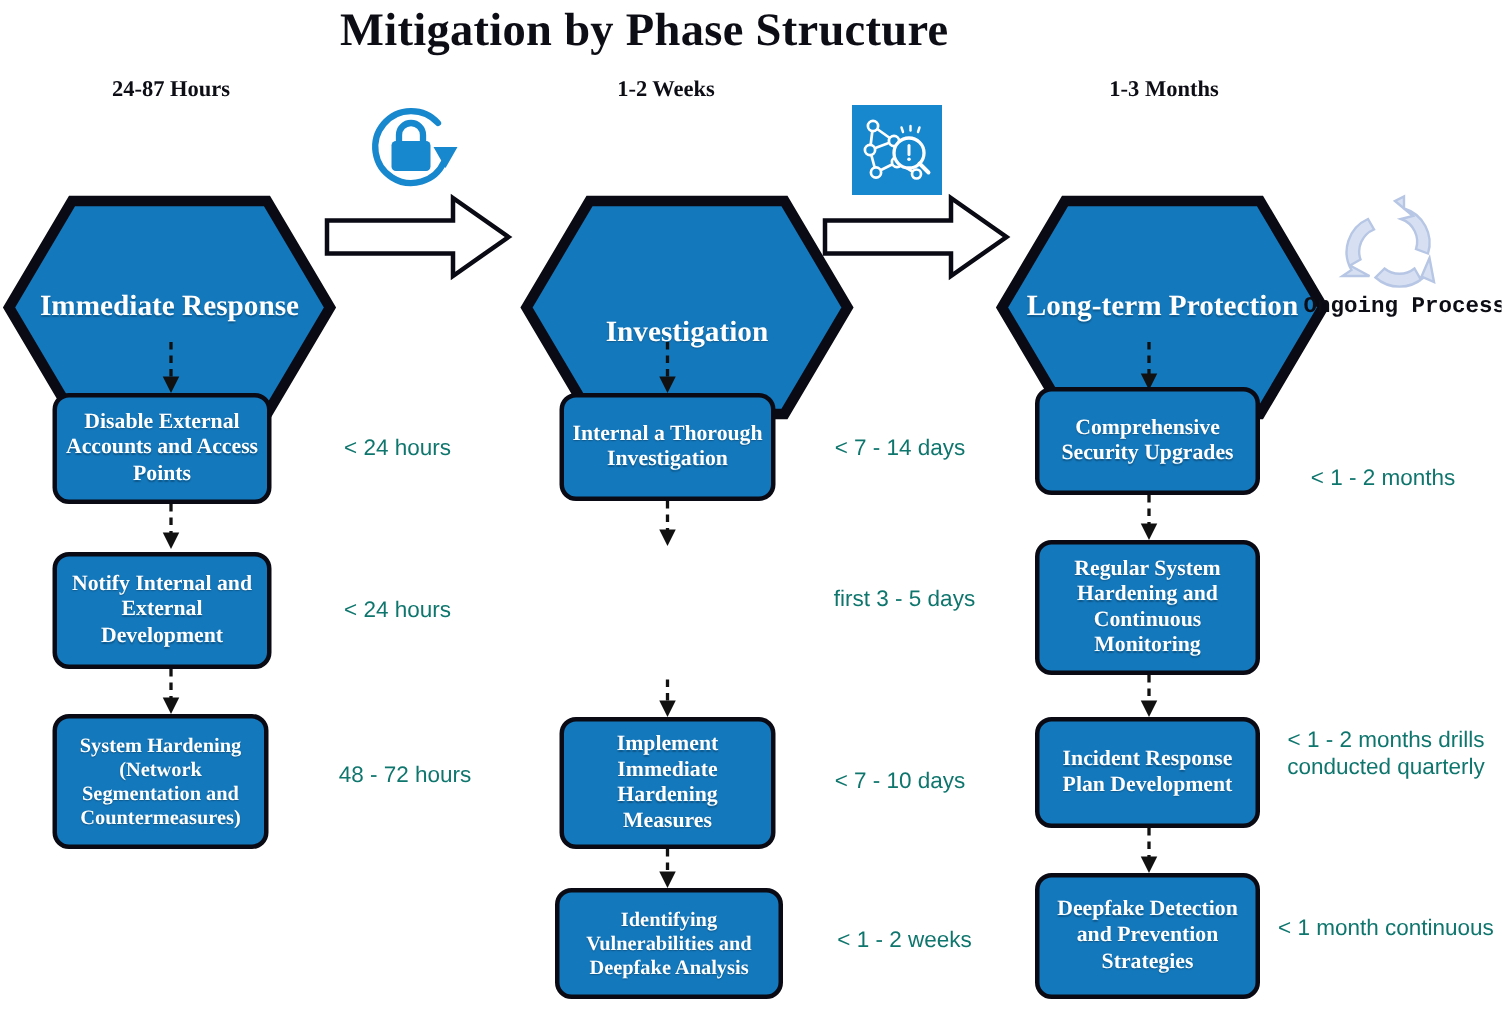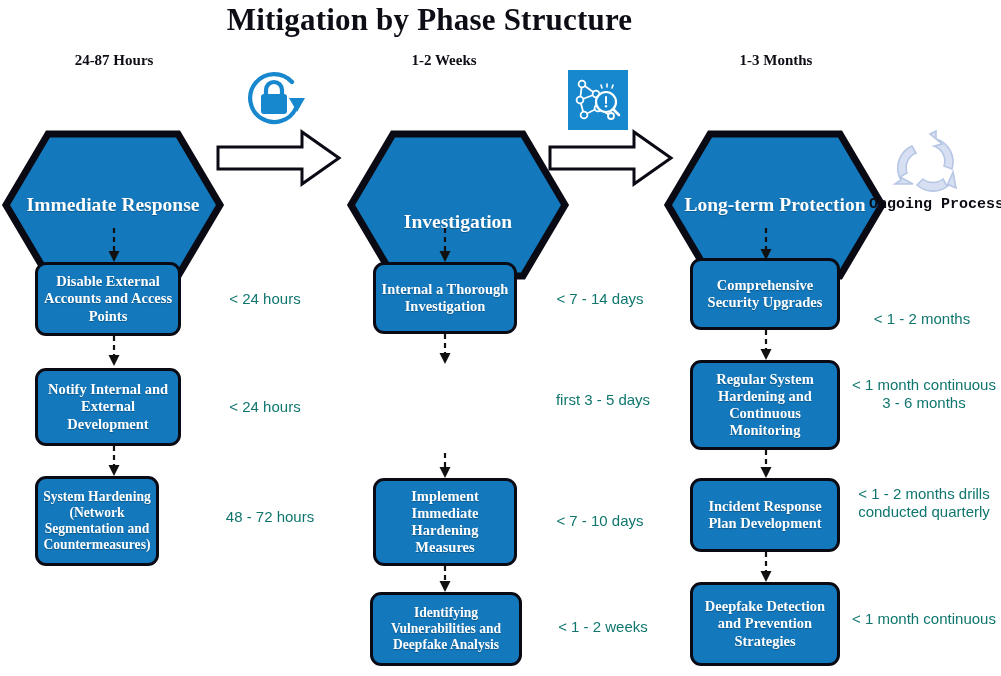--- a/index.html
+++ b/index.html
@@ -197,21 +197,21 @@
   <div class="step" style="left:35px;top:368px;width:146px;height:78px;">Notify Internal and External Development</div>
   <div class="dur" style="left:195px;top:398px;width:140px;">&lt; 24 hours</div>
 
   <div class="conn" style="left:107px;top:446px;width:14px;height:32px;">
     <svg width="14" height="32" viewBox="0 0 14 32">
       <line x1="7" y1="0" x2="7" y2="20" stroke="#111" stroke-width="2.2" stroke-dasharray="5,4"></line>
       <polygon points="7,30 1.5,19 12.5,19" fill="#111"></polygon>
     </svg>
   </div>
 
-  <div class="step sm" style="left:35px;top:476px;width:124px;height:90px;">System Hardening (Network Segmentation and Countermeasures)</div>
+  <div class="step sm" style="left:35px;top:476px;width:144px;height:90px;">System Hardening (Network Segmentation and Countermeasures)</div>
   <div class="dur" style="left:197px;top:508px;width:146px;">48 - 72 hours</div>
 
   <div class="conn" style="left:438px;top:228px;width:14px;height:36px;">
     <svg width="14" height="36" viewBox="0 0 14 36">
       <line x1="7" y1="0" x2="7" y2="24" stroke="#111" stroke-width="2.2" stroke-dasharray="5,4"></line>
       <polygon points="7,34 1.5,23 12.5,23" fill="#111"></polygon>
     </svg>
   </div>
 
   <div class="step" style="left:373px;top:262px;width:144px;height:72px;">Internal a Thorough Investigation</div>
@@ -257,21 +257,20 @@
   <div class="dur" style="left:852px;top:282px;width:140px;margin-top:28px;">&lt; 1 - 2 months</div>
 
   <div class="conn" style="left:759px;top:330px;width:14px;height:32px;">
     <svg width="14" height="32" viewBox="0 0 14 32">
       <line x1="7" y1="0" x2="7" y2="20" stroke="#111" stroke-width="2.2" stroke-dasharray="5,4"></line>
       <polygon points="7,30 1.5,19 12.5,19" fill="#111"></polygon>
     </svg>
   </div>
 
   <div class="step" style="left:690px;top:360px;width:150px;height:90px;">Regular System Hardening and Continuous Monitoring</div>
-  <div class="dur" style="left:850px;top:376px;width:148px;">&lt; 1 month continuous 3 - 6 months</div>
 
   <div class="conn" style="left:759px;top:450px;width:14px;height:30px;">
     <svg width="14" height="30" viewBox="0 0 14 30">
       <line x1="7" y1="0" x2="7" y2="18" stroke="#111" stroke-width="2.2" stroke-dasharray="5,4"></line>
       <polygon points="7,28 1.5,17 12.5,17" fill="#111"></polygon>
     </svg>
   </div>
 
   <div class="step" style="left:690px;top:478px;width:150px;height:74px;">Incident Response Plan Development</div>
   <div class="dur" style="left:850px;top:485px;width:148px;">&lt; 1 - 2 months drills conducted quarterly</div>

